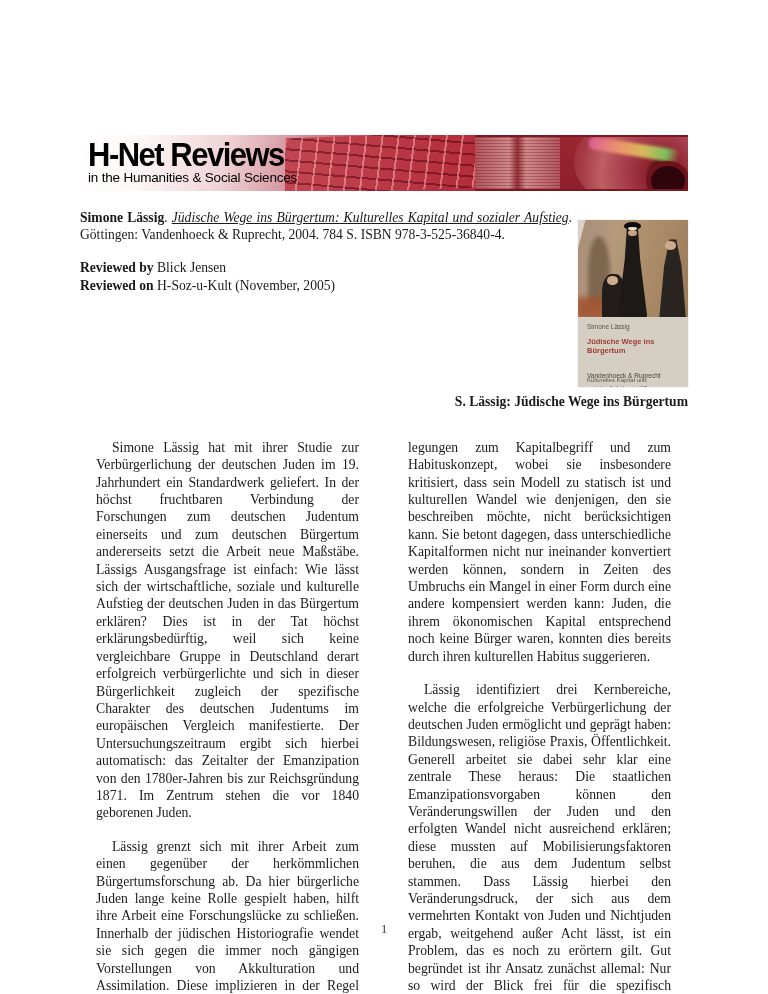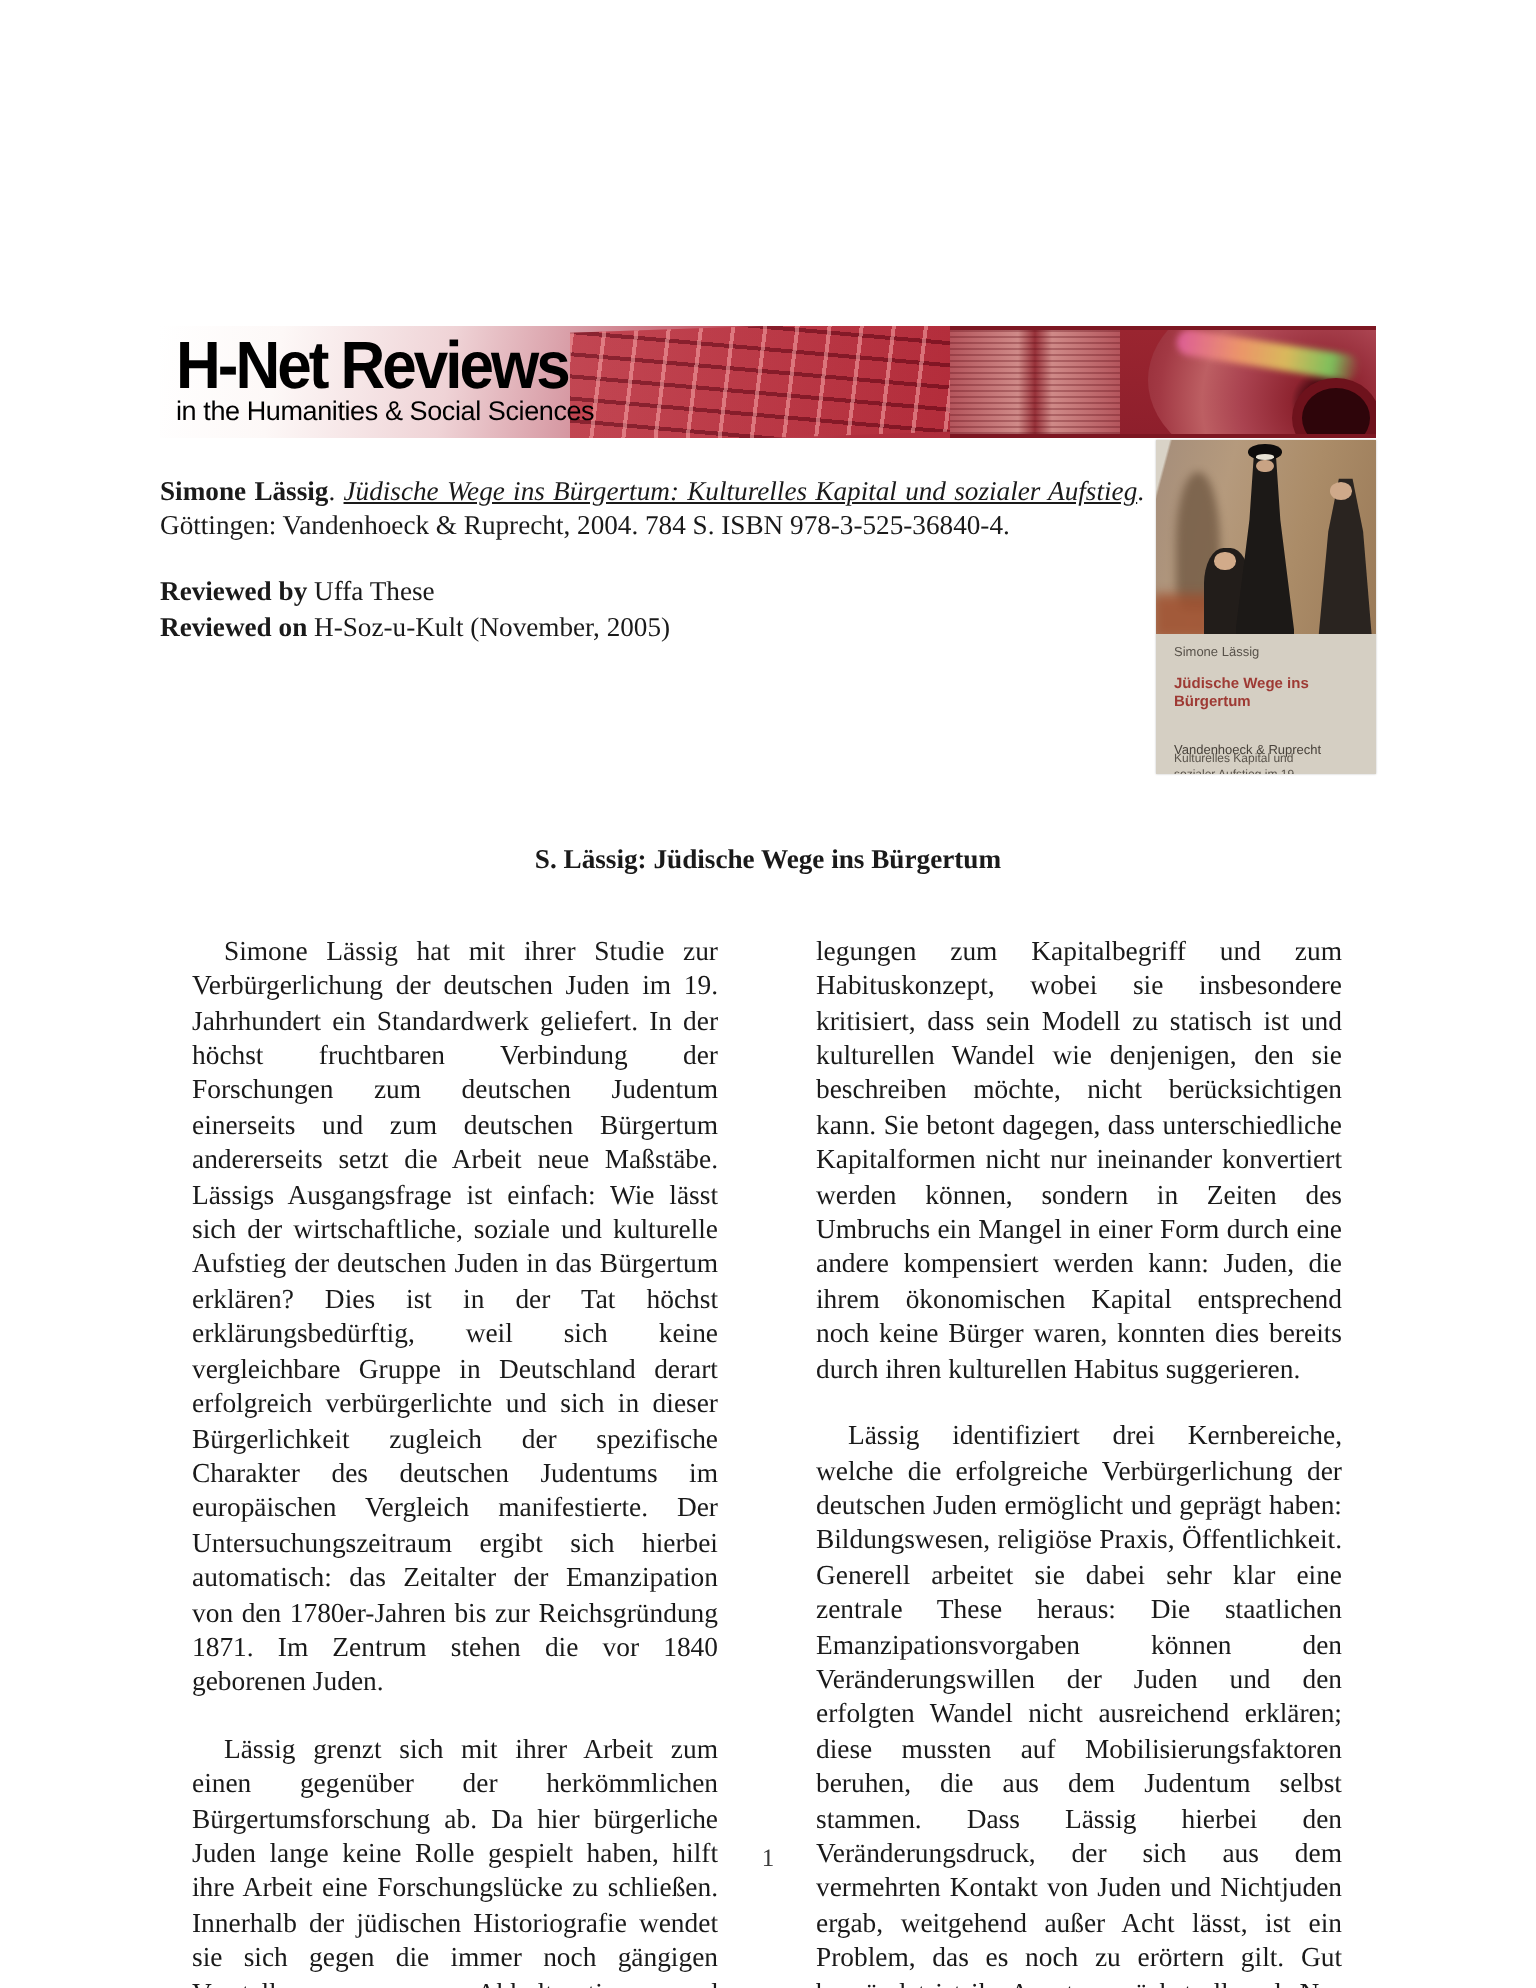--- a/index.html
+++ b/index.html
@@ -12,21 +12,20 @@
     font-family: "Liberation Serif", serif;
     color: #1a1a1a;
   }
   .content { position: absolute; left: 80px; top: 135px; width: 608px; }
 
   
   .banner {
     position: relative; width: 608px; height: 56px; overflow: hidden;
     background: linear-gradient(100deg,#ffffff 0%, #fdf8f7 10%, #efd3d6 24%, #d République 32%);
     background: linear-gradient(100deg,#ffffff 0%, #fdf8f7 10%, #efd3d6 24%, #d79aa4 34%, #c25260 46%, #b02e3d 58%, #a92433 100%);
-    margin-top: 28px;
   }
   .banner-text { position:absolute; left:8px; top:3px; z-index:5; font-family:"Liberation Sans", sans-serif; }
   .banner-title {
     font-size: 31px; font-weight: bold; color:#000;
     letter-spacing: -1.5px; line-height: 1.0;
     transform: scaleY(1.08); transform-origin: top left;
   }
   .banner-subtitle { font-size: 13.5px; color:#000; margin-top: 1px; letter-spacing: -0.2px; }
 
   .kb-art {
@@ -97,21 +96,21 @@
   .fig-child { left:22%; top:56%; width:21%; height:44%; background:#221d1a; border-radius:42% 42% 0 0; }
   .fig-face-c { left:26.5%; top:58%; width:9.5%; height:9%; background:#d2ab8a; border-radius:50%; }
   .fig-red { left:-2%; bottom:-3%; width:28%; height:24%; background:#a0502f; filter:blur(3px); opacity:.85; }
   .cover-text { position:relative; padding: 6px 9px 0 9px; font-family:"Liberation Sans", sans-serif; }
   .cover-author { font-size:6.5px; color:#58524a; margin-bottom:7px; }
   .cover-title { font-size:7.5px; font-weight:bold; color:#9e3a34; margin-bottom:20px; line-height:1.25; }
   .cover-subtitle { font-size:6px; color:#58524a; line-height:1.4; width:82px; }
   .cover-publisher { position:absolute; left:9px; top:152px; font-size:6.5px; color:#47413a; font-family:"Liberation Sans", sans-serif; }
 
   
-  .section-title { margin-top: 100px; text-align:center; font-size:13.6px; font-weight:bold; }
+  .section-title { margin-top: 100px; text-align:right; font-size:13.6px; font-weight:bold; }
   .columns { display:flex; gap:17px; margin-top: 13px; }
   .col { width: 295px; font-size:13.7px; line-height: 17.4px; text-align: justify; }
   .para { text-indent: 16px; margin:16px; }
   .para.no-indent { text-indent: 0; }
   .para + .para { margin-top: 8px; }
 
   .page-number { position:absolute; left:0; width:768px; top: 922px; text-align:center; font-size:12.5px; color:#3a3a3a; }
 </style>
 </head>
 <body>
@@ -129,21 +128,21 @@
       </div>
       <div class="banner-text">
         <div class="banner-title">H-Net Reviews</div>
         <div class="banner-subtitle">in the Humanities &amp; Social Sciences</div>
       </div>
     </div>
 
     <div class="citation"><b>Simone Lässig</b><span>. </span><span class="it">Jüdische Wege ins Bürgertum: Kulturelles Kapital und sozialer Aufstieg</span><span>. </span><span>Göttingen: Vandenhoeck &amp; Ruprecht, 2004. 784 S. ISBN 978-3-525-36840-4.</span></div>
 
     <div class="meta">
-      <div><b>Reviewed by</b> <span>Uffa These</span></div>
+      <div><b>Reviewed by</b> <span>Blick Jensen</span></div>
       <div><b>Reviewed on</b> <span>H-Soz-u-Kult (November, 2005)</span></div>
     </div>
 
     <div class="cover">
       <div class="cover-photo">
         <div class="fig fig-shadow"></div>
         <div class="fig fig-red"></div>
         <div class="fig fig-child"></div>
         <div class="fig fig-face-c"></div>
         <div class="fig fig-woman"></div>

